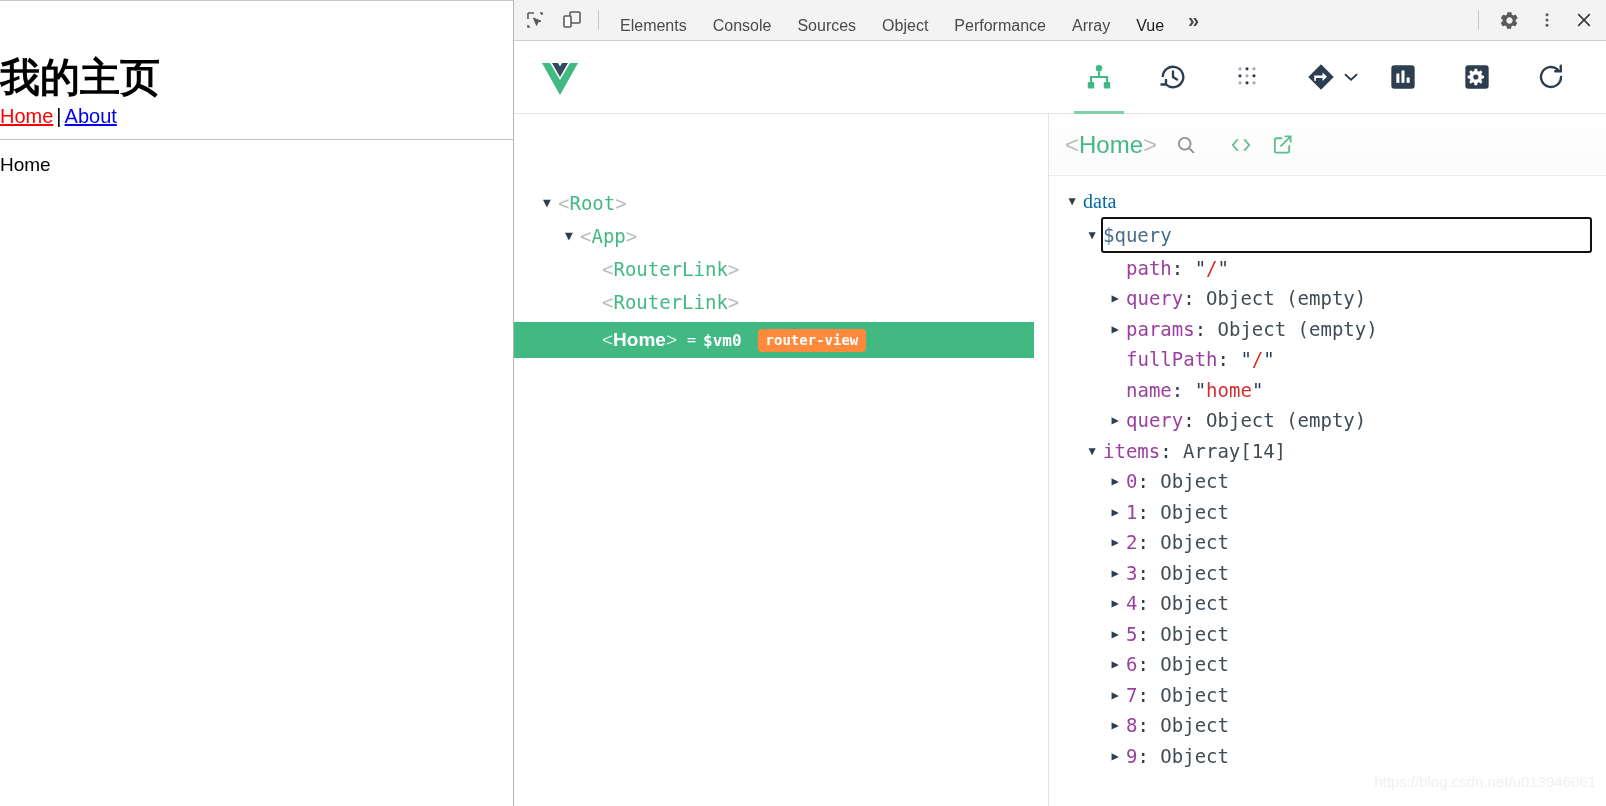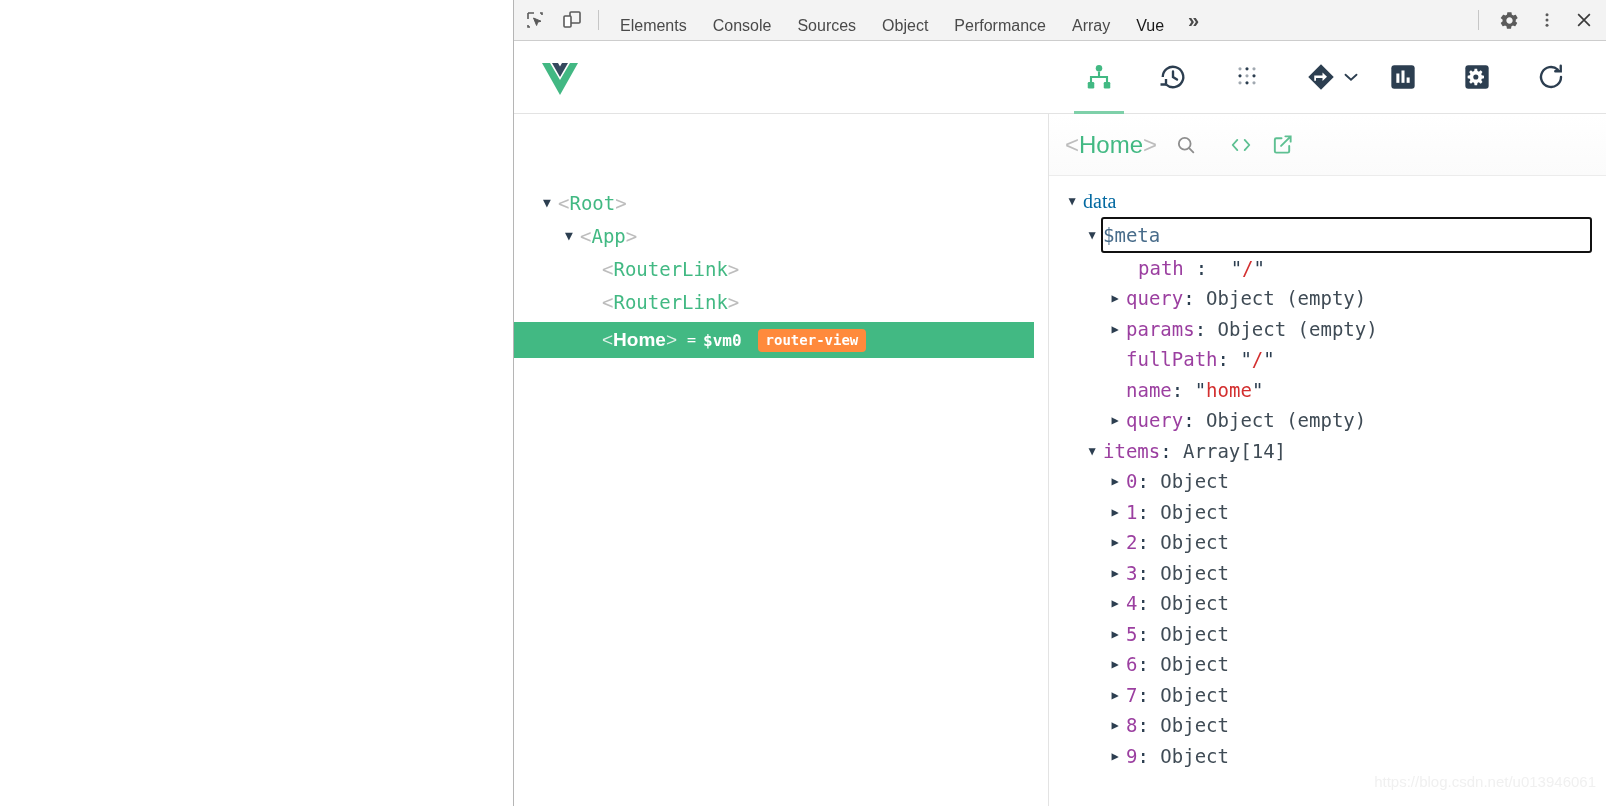--- a/index.html
+++ b/index.html
@@ -198,20 +198,29 @@
     font-family:"Liberation Sans", sans-serif;
     user-select:none;
   }
   svg { display:block; }
 </style>
 </head>
 <body>
 
 <div id="root">
 
+  <div id="page-pane">
+    <div id="page-topline"></div>
+    <h1 id="page-title">我的主页</h1>
+    <div id="page-nav">
+      <a href="#" class="nav-home">Home</a><span class="nav-sep">|</span><a href="#" class="nav-about">About</a>
+    </div>
+    <div id="page-divider"></div>
+    <div id="page-body">Home</div>
+  </div>
 
   <div id="devtools">
 
     <div id="dt-tabstrip">
       <div class="dt-iconbtn">
         <svg width="20" height="20" viewBox="0 0 20 20" fill="none" stroke="#5a5a5a" stroke-width="1.6">
           <path d="M3 3h6M3 3v6M3 15v2h2M15 3h2v2"></path>
           <path d="M8.5 8l7.5 3.2-3.3 1-1.1 3.3z" fill="#5a5a5a" stroke="#5a5a5a" stroke-width="1"></path>
         </svg>
       </div>
@@ -379,25 +388,25 @@
 
         <div id="data-tree">
 
           <div class="drow" style="padding-left:12px;">
             <span class="caret">▼</span>
             <span class="grp-label">data</span>
           </div>
 
           <div class="drow" style="padding-left:32px; height:36px;">
             <span class="caret">▼</span>
-            <span class="key-blue">$meta</span>
+            <span class="key-blue">$query</span>
             <span class="highlight-box" style="left:52px; right:14px; top:0px; bottom:0px;"></span>
           </div>
 
-          <div class="drow" style="padding-left:55px;gap:12px;">
+          <div class="drow" style="padding-left:55px;">
             <span class="caret none">▸</span>
             <span class="key">path</span>
               <span class="punct">:&nbsp;</span>
             <span class="val-str">"<span class="inner">/</span>"</span>
           </div>
 
           <div class="drow" style="padding-left:55px;">
             <span class="caret">▶</span>
             <span class="key">query</span>
               <span class="punct">:&nbsp;</span>

